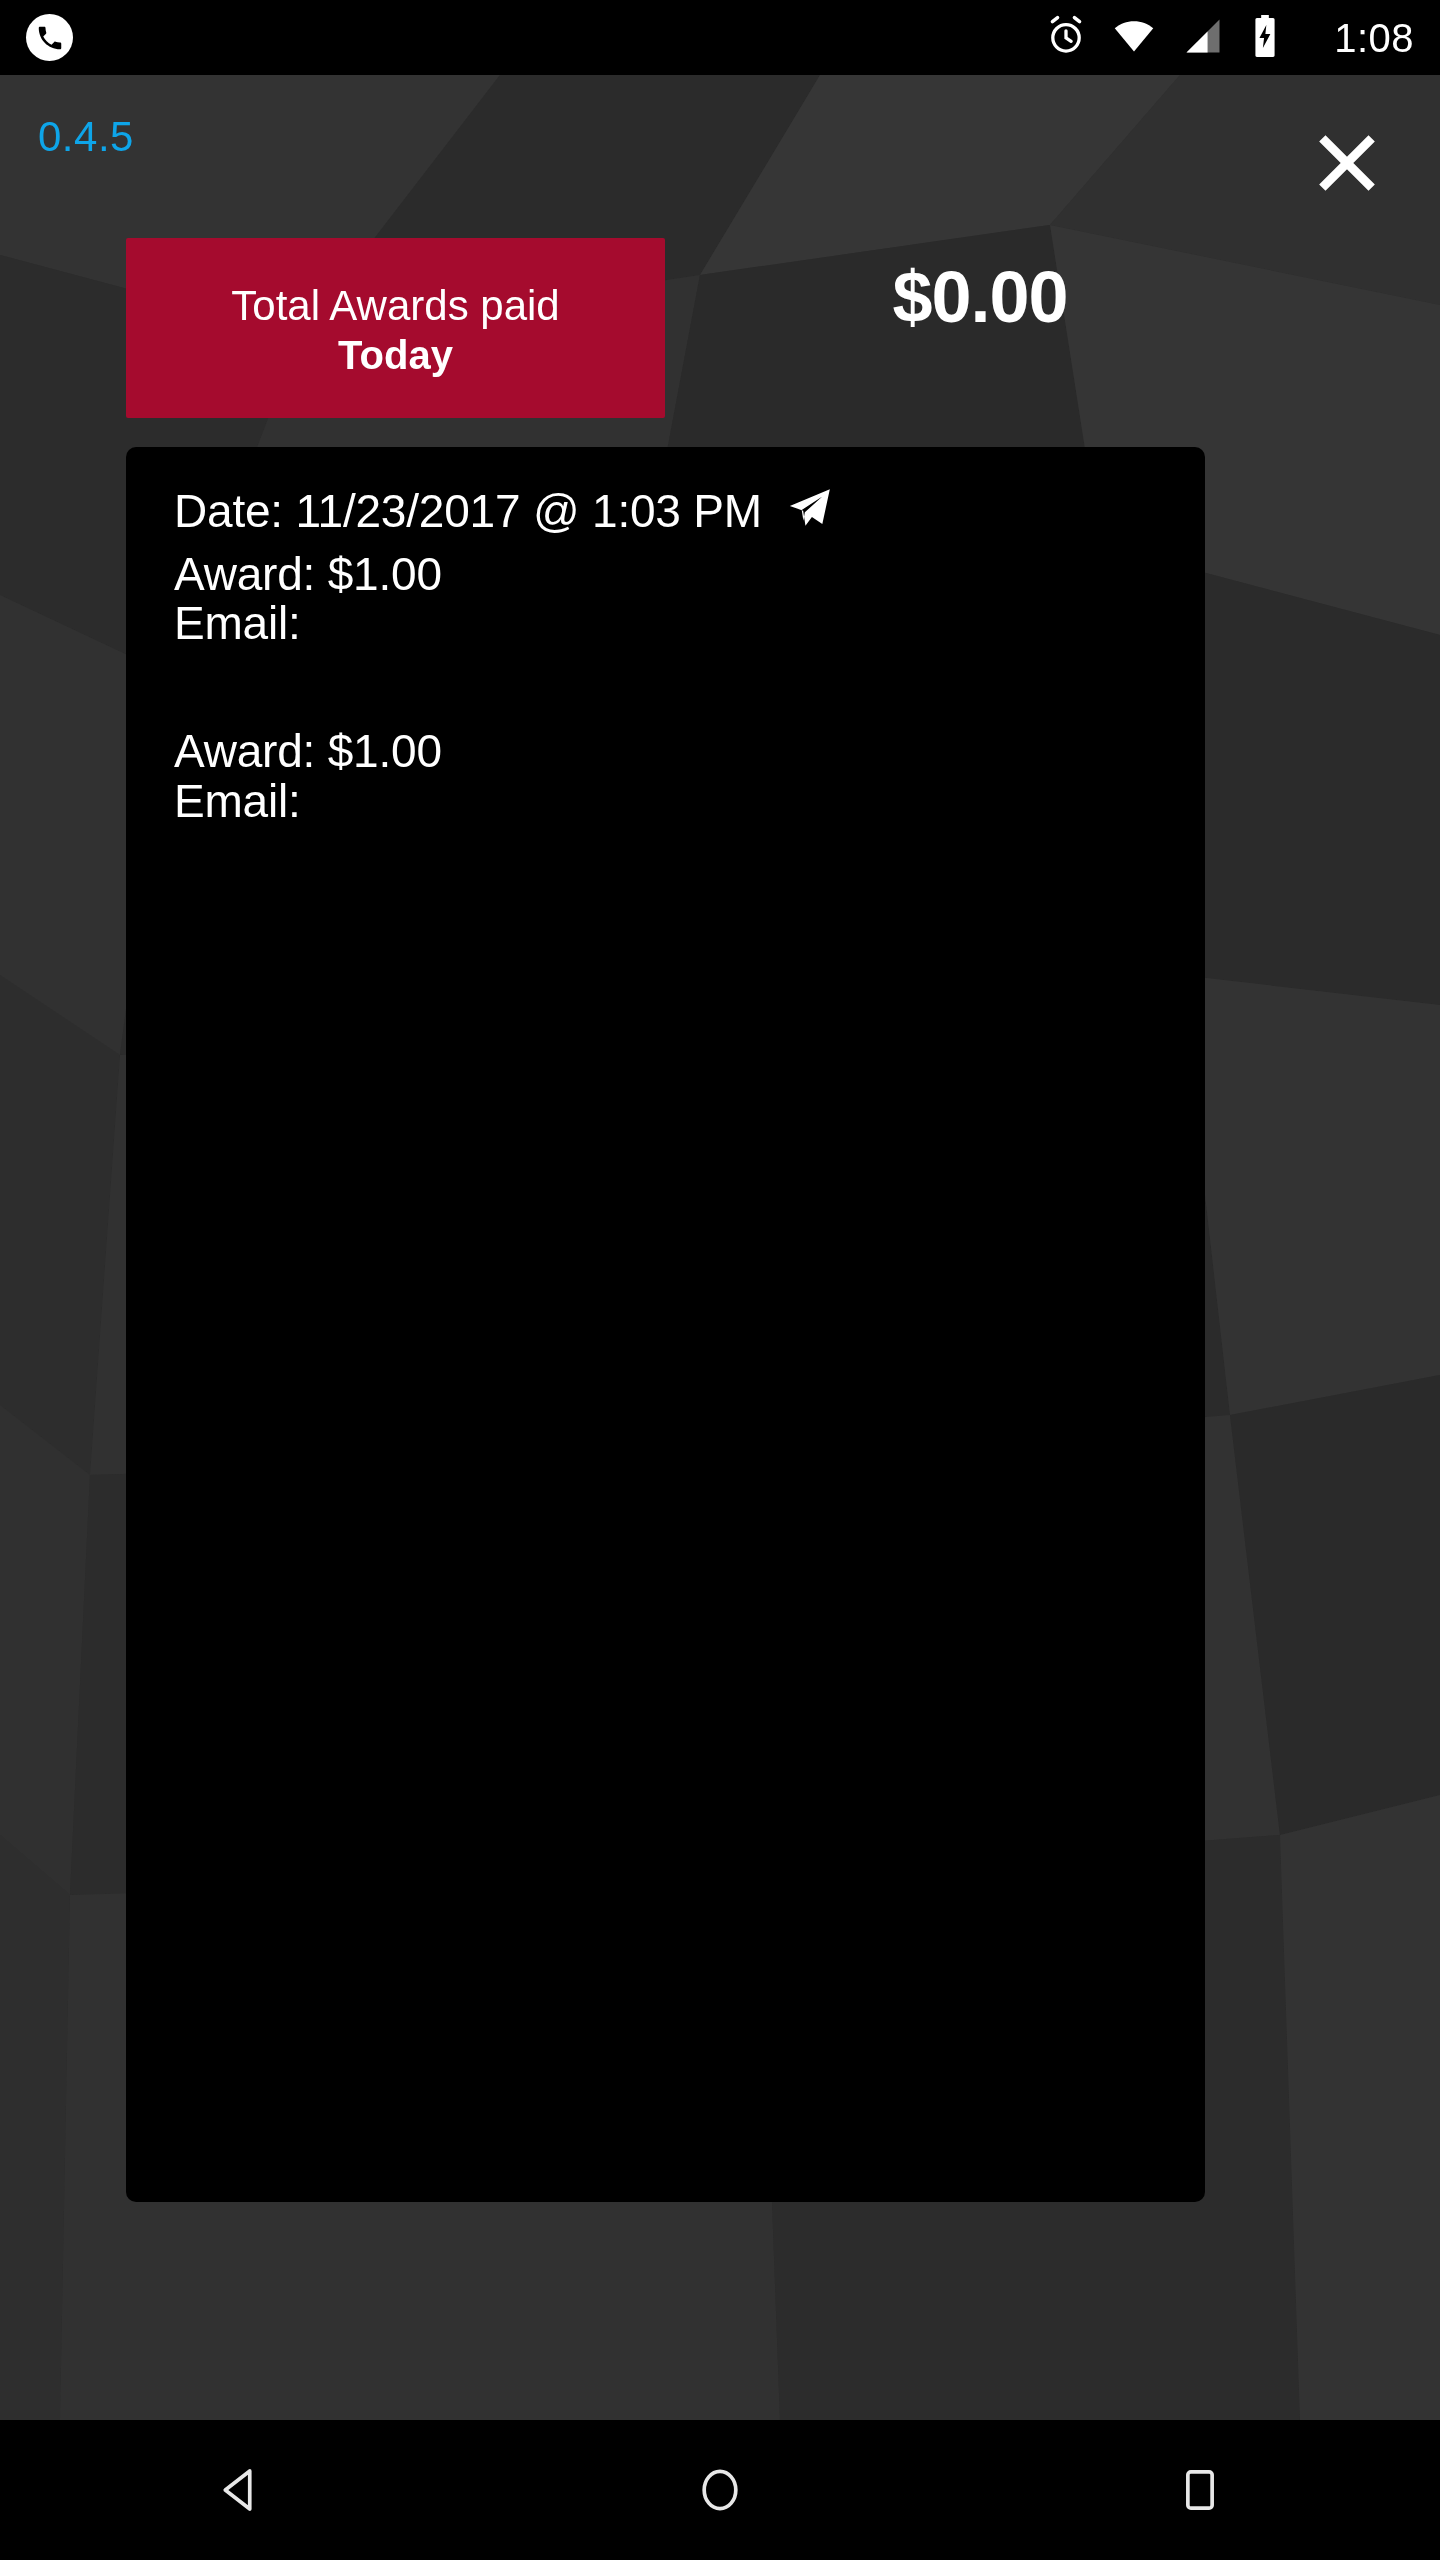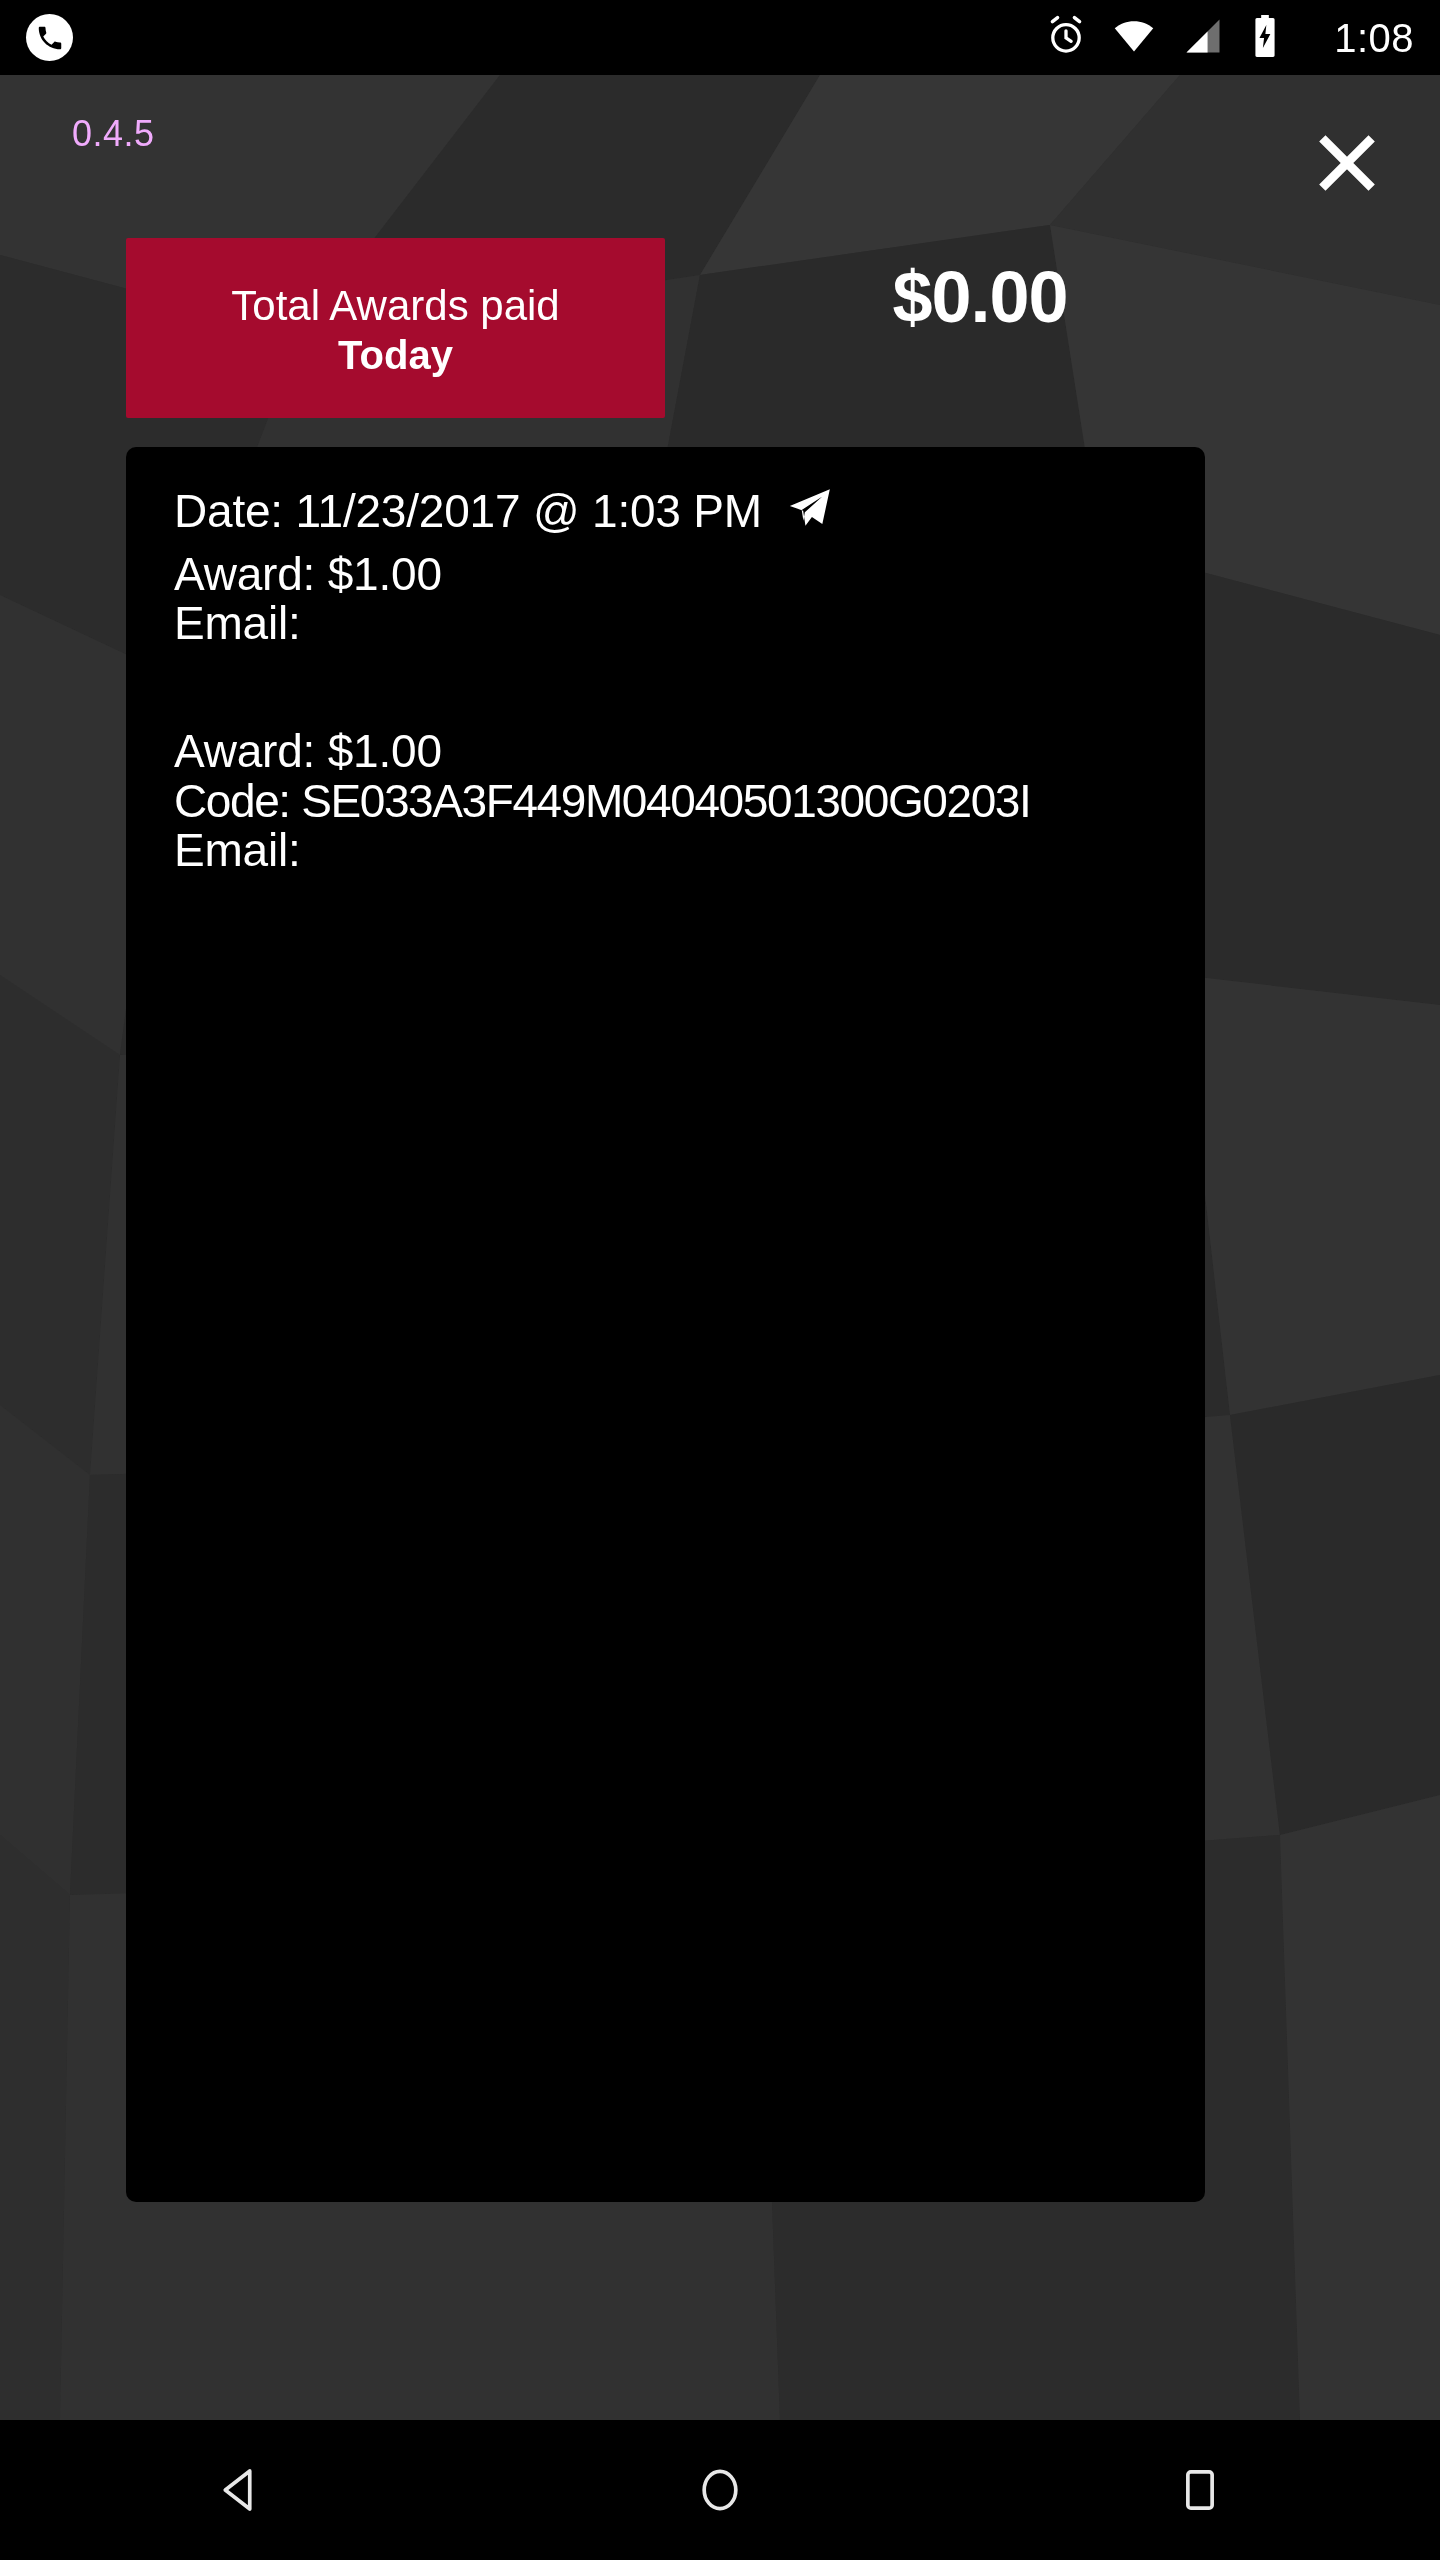--- a/index.html
+++ b/index.html
@@ -70,25 +70,24 @@
     position: absolute;
     width: 100%; height: 100%;
     top: 0; left: 0;
   }
 
   
   .version {
     position: absolute;
     left: 38px;
     top: 113px;
-    font-size: 36px;
-    color: #f0abfc;
+    font-size: 42px;
+    color: #0ea5e9;
     letter-spacing: 0.5px;
     z-index: 10;
-    margin-left: 34px;
   }
   .close-btn {
     position: absolute;
     right: 38px;
     top: 108px;
     width: 110px;
     height: 110px;
     display: flex;
     align-items: center;
     justify-content: center;
@@ -306,21 +305,20 @@
             <path fill="#ffffff" d="M22 2L2.8 10.1l6.4 2.2 1.1 7.2 3.1-4.2 5 3.4L22 2zm-3.6 3.5L10 13.1l-.7 4.1L8.5 12l9.9-6.5z"></path>
           </svg>
         </span>
       </div>
       <div class="rec-line">Award: $1.00</div>
       <div class="rec-line">Email:</div>
     </div>
 
     <div class="record">
       <div class="rec-line">Award: $1.00</div>
-      <div class="rec-line rec-code">Code: SE033A3F449M04040501300G0203I</div>
       <div class="rec-line">Email:</div>
     </div>
 
   </div>
 
   <div class="navbar">
     <div class="nav-btn">
       <svg width="52" height="52" viewBox="0 0 24 24" aria-hidden="true">
         <path d="M16.5 3.2 L5.2 12 L16.5 20.8 Z" fill="none" stroke="#e8e8e8" stroke-width="1.7" stroke-linejoin="round"></path>
       </svg>

